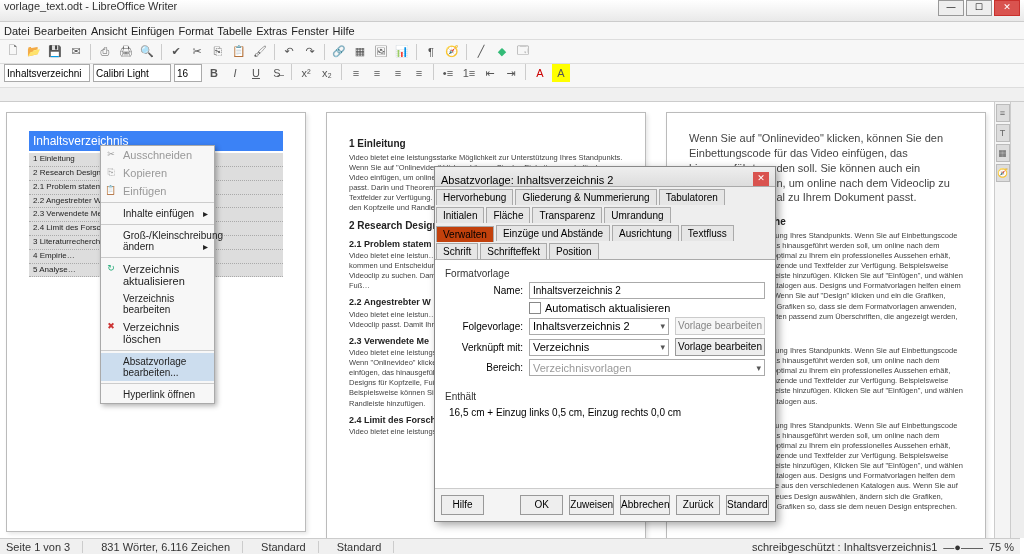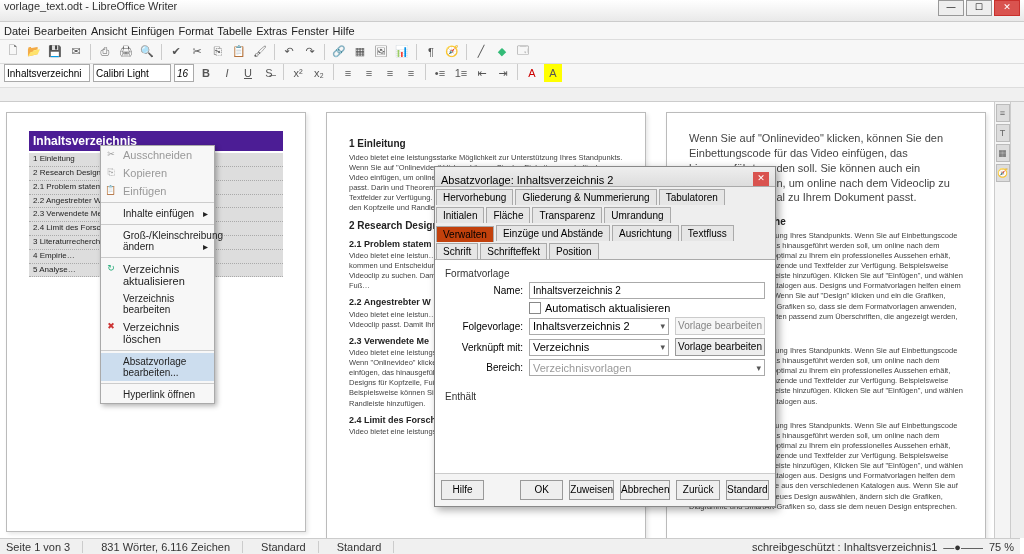--- a/index.html
+++ b/index.html
@@ -15,21 +15,21 @@
 .tbtn{width:18px;height:18px;border:1px solid transparent;display:flex;align-items:center;justify-content:center;color:#555;font-size:11px}
 .sep{width:1px;height:16px;background:#ccc;margin:0 2px}
 .formatbar{height:24px;display:flex;align-items:flex-start;padding:0 4px;gap:3px;background:#f7f7f7;border-bottom:1px solid #ddd}
 .combo{height:18px;border:1px solid #aaa;background:#fff;font-size:10px;padding:0 2px}
 .ruler{height:14px;background:#f0f0f0;border-bottom:1px solid #ccc}
 .workspace{position:absolute;top:102px;left:0;right:14px;bottom:16px;background:#fff;display:flex;gap:20px;padding:10px 6px;overflow:hidden}
 .page{background:#fff;border:1px solid #bbb;box-shadow:2px 2px 4px rgba(0,0,0,0.1);padding:18px 22px;font-size:9px;color:#222;line-height:1.35}
 .page1{width:300px;height:420px}
 .page2{width:320px;height:430px}
 .page3{width:320px;height:430px}
-.toc-title{background:#4c1d95;color:#fff;font-weight:bold;padding:2px 4px;font-size:12px;margin-bottom:2px}
+.toc-title{background:#3b82f6;color:#fff;font-weight:normal;padding:2px 4px;font-size:12px;margin-bottom:2px}
 .toc-line{background:#ddd;padding:1px 4px;font-size:8px;border-bottom:1px dotted #aaa}
 .h2{font-weight:bold;font-size:10px;margin:6px 0 2px}
 .h3{font-weight:bold;font-size:9px;margin:5px 0 1px}
 .bodytext{font-size:7.5px;color:#444}
 .ctxmenu{position:absolute;left:100px;top:145px;width:115px;background:#f7f7f7;border:1px solid #aaa;box-shadow:2px 2px 5px rgba(0,0,0,0.3);z-index:50}
 .ctxmenu .mi{padding:3px 10px 3px 22px;font-size:10px;color:#222;position:relative}
 .ctxmenu .mi.dis{color:#999}
 .ctxmenu .mi.sub::after{content:"▸";position:absolute;right:6px}
 .ctxmenu .mi.sel{background:#cde;}
 .ctxmenu hr{border:none;border-top:1px solid #ccc;margin:2px 0}
@@ -111,21 +111,21 @@
   <div class="tbtn">🧭</div>
   <div class="sep"></div>
   <div class="tbtn">╱</div>
   <div class="tbtn" style="color:#3b7">◆</div>
   <div class="tbtn">🗔</div>
 </div>
 
 <div class="formatbar">
   <input class="combo" style="width: 86px;" value="Inhaltsverzeichni">
   <input class="combo" style="width: 78px;" value="Calibri Light">
-  <input class="combo" style="width: 20px; font-style: italic;" value="16">
+  <input class="combo" style="width: 28px;" value="16">
   <div class="tbtn">
       <b>B</b>
     </div>
   <div class="tbtn">
       <i>I</i>
     </div>
   <div class="tbtn">
       <u>U</u>
     </div>
   <div class="tbtn">S̶</div>
@@ -250,20 +250,21 @@
         </div>
       <div class="sidebtn">Vorlage bearbeiten</div>
     </div>
     <div class="fld">
       <label>Bereich:</label>
       <div class="selectbox" style="color:#999">
           <span>Verzeichnisvorlagen</span>
         </div>
     </div>
     <div class="group-label" style="margin-top:15px">Enthält</div>
+    <div style="font-size:10px;padding:2px 4px">16,5 cm + Einzug links 0,5 cm, Einzug rechts 0,0 cm</div>
     <div style="height:60px"></div>
   </div>
   <div class="dlg-footer">
     <div class="btn">Hilfe</div>
     <div style="width:30px"></div>
     <div class="btn">OK</div>
     <div class="btn">Zuweisen</div>
     <div class="btn">Abbrechen</div>
     <div class="btn">Zurück</div>
     <div class="btn">Standard</div>

